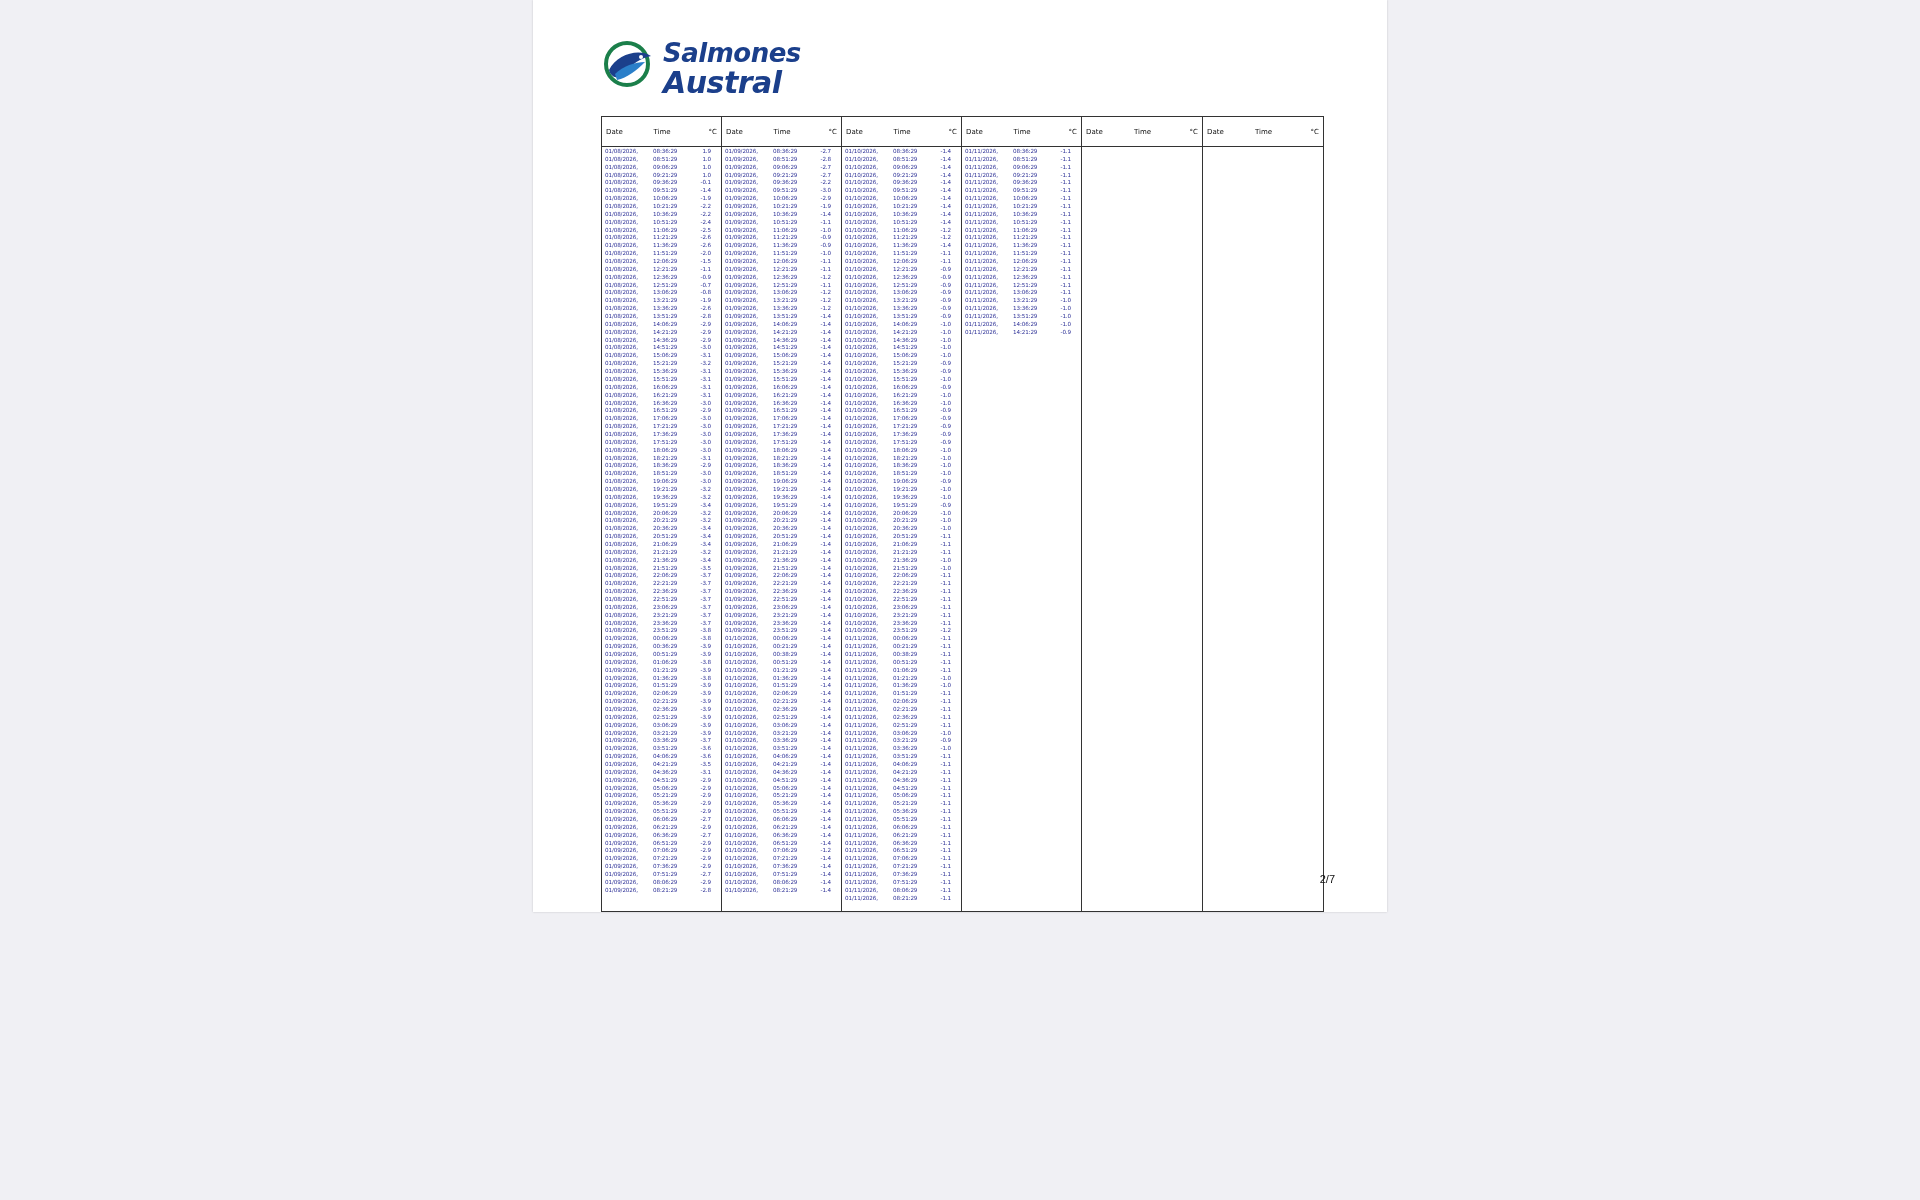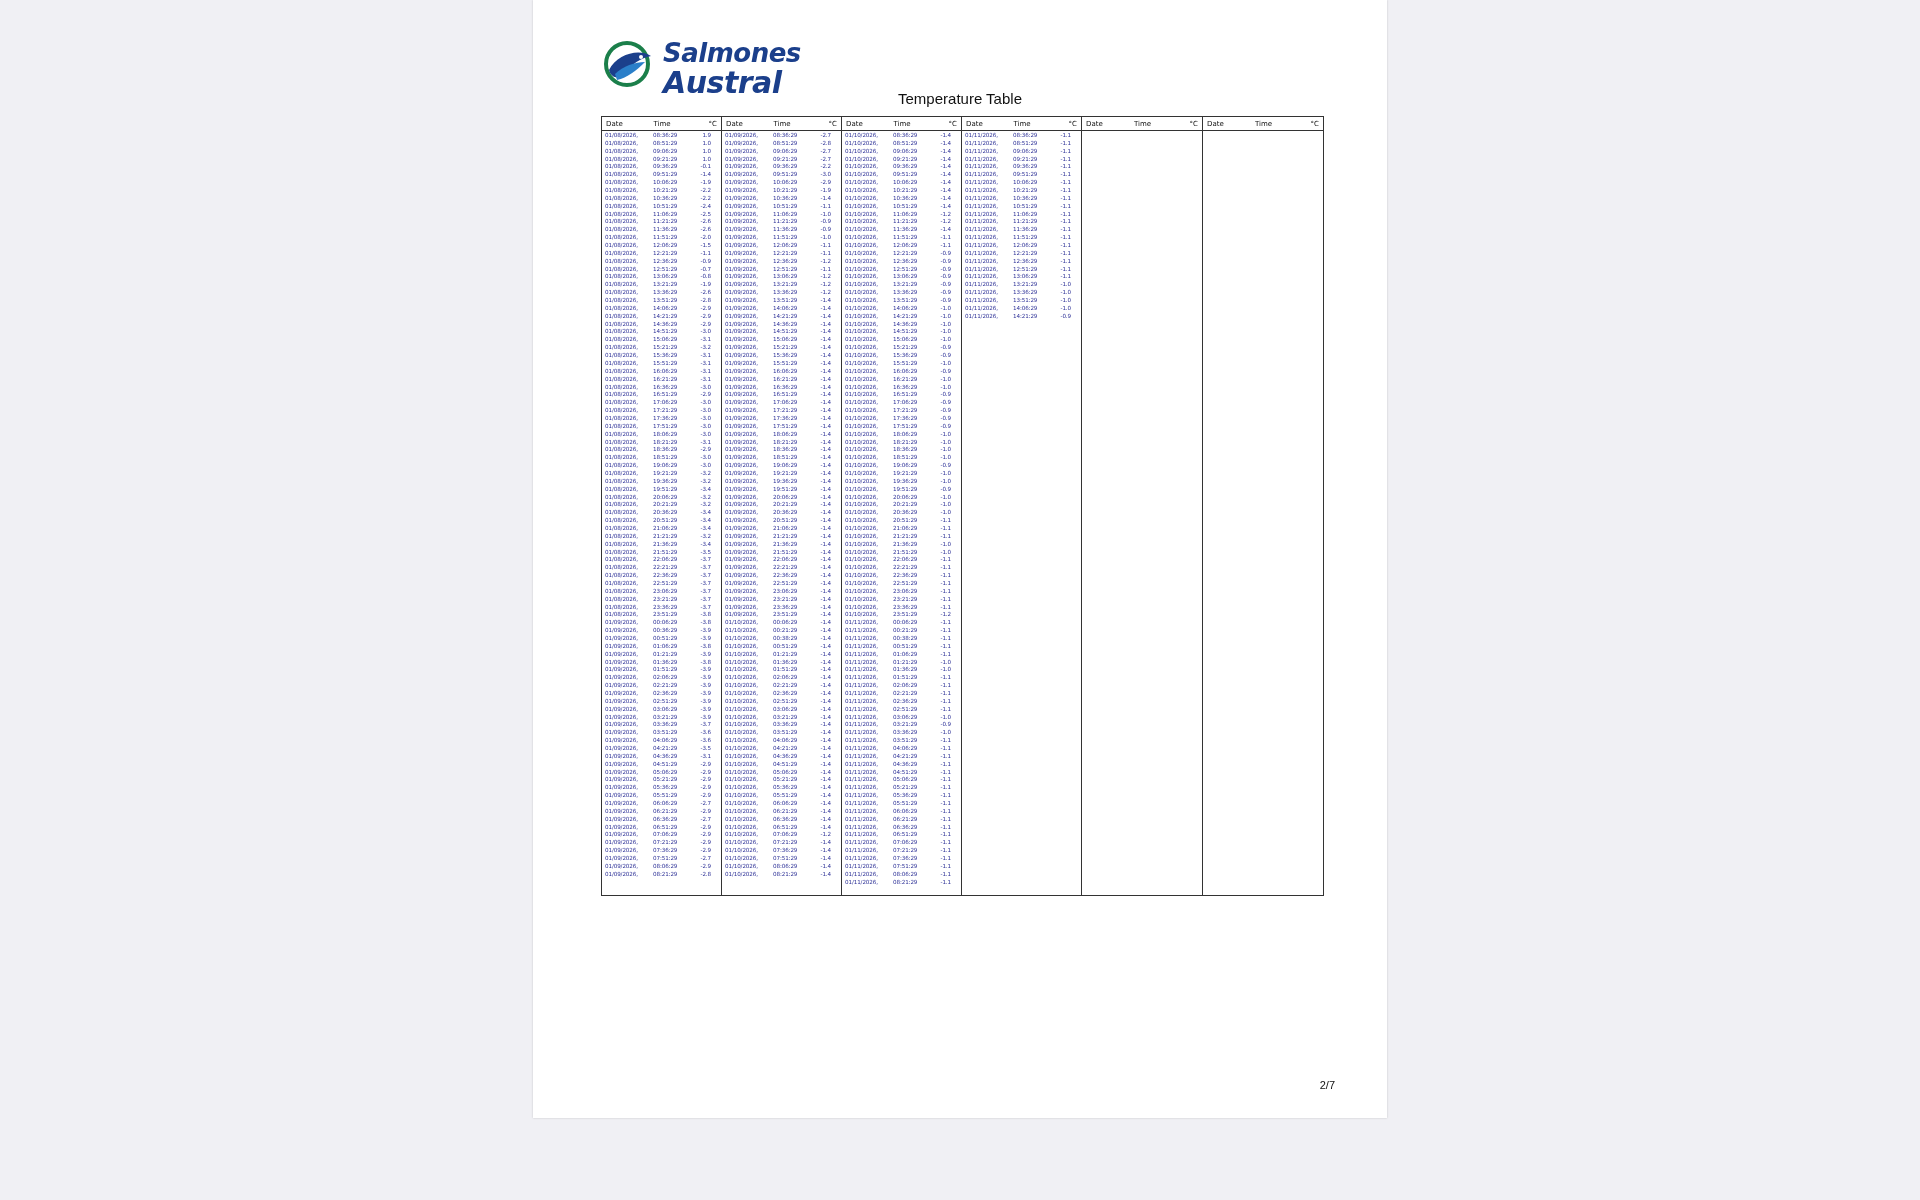--- a/index.html
+++ b/index.html
@@ -8,21 +8,21 @@
     background: #f0f0f4;
     width: 1920px;
     height: 1200px;
     font-family: "Liberation Sans", sans-serif;
   }
   #page {
     position: absolute;
     left: 533px;
     top: 0px;
     width: 854px;
-    height: 1118px;
+    height: 912px;
     background: #ffffff;
     box-shadow: 0 0 2px rgba(0,0,0,0.18);
   }
   .logo {
     position: absolute;
     left: 68px;
     top: 40px;
     width: 215px;
     height: 55px;
   }
@@ -59,21 +59,21 @@
     width: 722px;
     font-family: "DejaVu Sans", sans-serif;
     font-size: 5.6px;
     color: #2b2f96;
   }
   table.temp th {
     font-size: 7px;
     font-weight: normal;
     color: #111;
     border: 1px solid #333;
-    padding: 1px 2px;
+    padding: 9px 2px;
     height: 11px;
     text-align: center;
     background: #fff;
   }
   table.temp td {
     padding: 0;
     vertical-align: top;
     border-left: 1px solid #333;
     border-right: 1px solid #333;
     border-bottom: 1px solid #333;
@@ -111,21 +111,20 @@
     <svg width="58" height="52" viewBox="0 0 58 52">
       <circle cx="26" cy="24" r="21" fill="none" stroke="#1b7f4a" stroke-width="4"></circle>
       <path d="M8 30 C16 14, 38 8, 50 16 C40 18, 30 24, 24 34 C18 40, 10 38, 8 30 Z" fill="#1b3f8b"></path>
       <path d="M14 34 C22 26, 34 22, 44 22 C36 30, 26 38, 16 40 Z" fill="#2a7fc9"></path>
       <circle cx="40" cy="17" r="2" fill="#ffffff"></circle>
     </svg>
     <div class="logo-text l1">Salmones</div>
     <div class="logo-text l2">Austral</div>
   </div>
 
-  <div class="doc-title">Temperature Table</div>
 
   <div id="table-wrap">
     <table class="temp">
       <colgroup>
         <col style="width:120px">
           <col style="width:120px">
           <col style="width:120px">
         <col style="width:120px">
           <col style="width:121px">
           <col style="width:121px">

